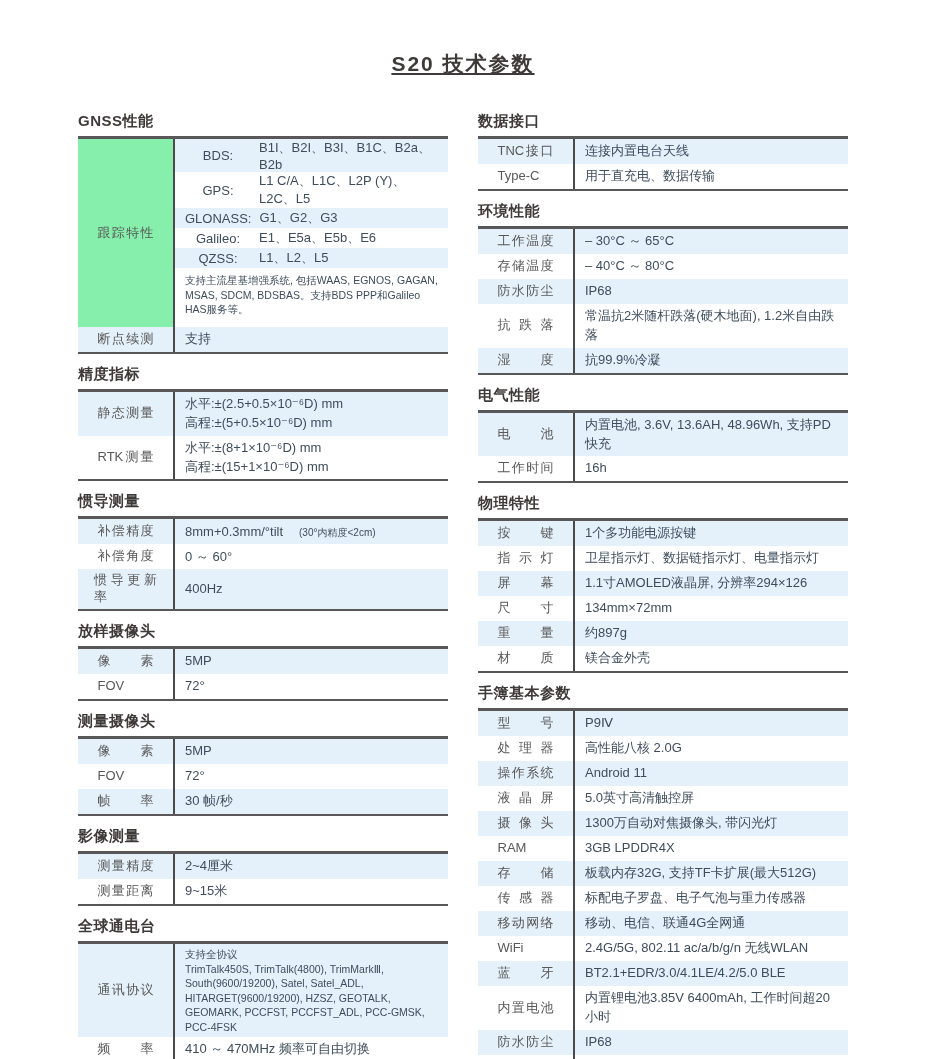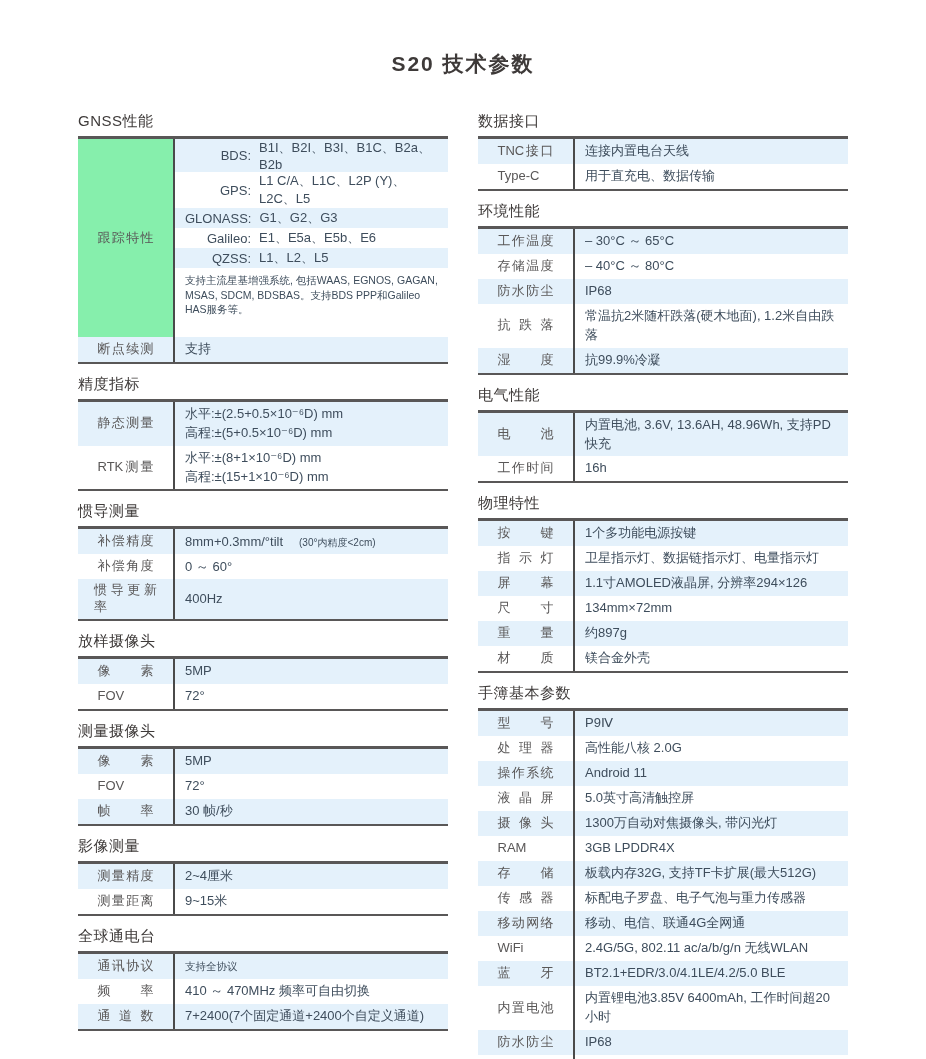--- a/index.html
+++ b/index.html
@@ -4,46 +4,46 @@
 <style>
   :root{
     --stripe:#e4f1fb; --bar:#595757; --divider:#4a4a4a;
     --label:#595757; --value:#3e4d5c; --heading:#3e3a39;
   }
   *{box-sizing:border-box}
   html,body{margin:0;padding:0;background:#fff}
   body{width:926px;font-family:"Liberation Sans","DejaVu Sans",sans-serif;}
   .page{width:926px;min-height:1059px;padding:40px 78px 24px;}
   h1{font-size:21px;font-weight:700;text-align:center;color:var(--heading);
-     margin:10px 0 34px;letter-spacing:2px;}
+     margin:10px 0 34px;letter-spacing:2px;text-decoration:underline;}
   .cols{display:flex;gap:30px;align-items:flex-start}
   .col{flex:0 0 370px;width:370px}
   .section{margin-bottom:11px}
-  .section h2{font-size:15px;font-weight:400;color:var(--heading);margin:0 0 5px;letter-spacing:.5px}
+  .section h2{font-size:15px;font-weight:700;color:var(--heading);margin:0 0 5px;letter-spacing:.5px}
   .table{border-top:3px solid var(--bar);border-bottom:2px solid var(--bar)}
   .row{display:flex;min-height:25px;align-items:stretch}
   .table>.row:nth-child(odd){background:var(--stripe)}
   .table>.row.blue{background:var(--stripe)}
   .cell-label{flex:0 0 95px;display:flex;align-items:center;justify-content:center;padding:3px 16px}
   .lbl{display:inline-block;min-width:56px;text-align:justify;text-align-last:justify;
        font-size:13px;color:var(--label);line-height:1.3}
   .cell-value{flex:1;border-left:2px solid var(--divider);padding:3px 10px;
               display:flex;flex-direction:column;justify-content:center;
               font-size:13px;color:var(--value);line-height:1.45}
   .note{font-size:10px;margin-left:16px}
   .small{font-size:10.5px;line-height:1.38}
   
   .gnss-main{display:flex}
   .gnss-main .cell-label{background:#86efac}
   .gnss-right{flex:1;border-left:2px solid var(--divider)}
   .crow{display:flex;min-height:20px;align-items:center;font-size:13px;color:var(--value);padding:0 10px}
   .crow:nth-child(odd){background:var(--stripe)}
-  .cname{flex:0 0 66px;text-align:right;white-space:nowrap}
+  .cname{flex:0 0 66px;text-align:center;white-space:nowrap}
   .cbands{flex:1;padding-left:8px}
-  .gnss-note{font-size:10.5px;color:var(--value);padding:5px 10px 20px;line-height:1.4}
+  .gnss-note{font-size:10.5px;color:var(--value);padding:5px 10px 10px;line-height:1.4}
 </style>
 </head>
 <body>
 
 <div class="page">
   <h1>S20 技术参数</h1>
   <div class="cols">
     <div class="col" id="col-left">
         <section class="section">
           <h2>GNSS性能</h2>
@@ -211,20 +211,21 @@
         </section>
         <section class="section">
           <h2>全球通电台</h2>
           <div class="table">
             <div class="row">
               <div class="cell-label">
                 <span class="lbl">通讯协议</span>
               </div>
               <div class="cell-value">
                 <div class="small">支持全协议</div>
+                <div class="small">TrimTalk450S, TrimTalk(4800), TrimMarkⅢ, South(9600/19200), Satel, Satel_ADL, HITARGET(9600/19200), HZSZ, GEOTALK, GEOMARK, PCCFST, PCCFST_ADL, PCC-GMSK, PCC-4FSK</div>
               </div>
             </div>
             <div class="row">
               <div class="cell-label">
                 <span class="lbl">频率</span>
               </div>
               <div class="cell-value">
                 <div><span>410 ～ 470MHz 频率可自由切换</span></div>
               </div>
             </div>

